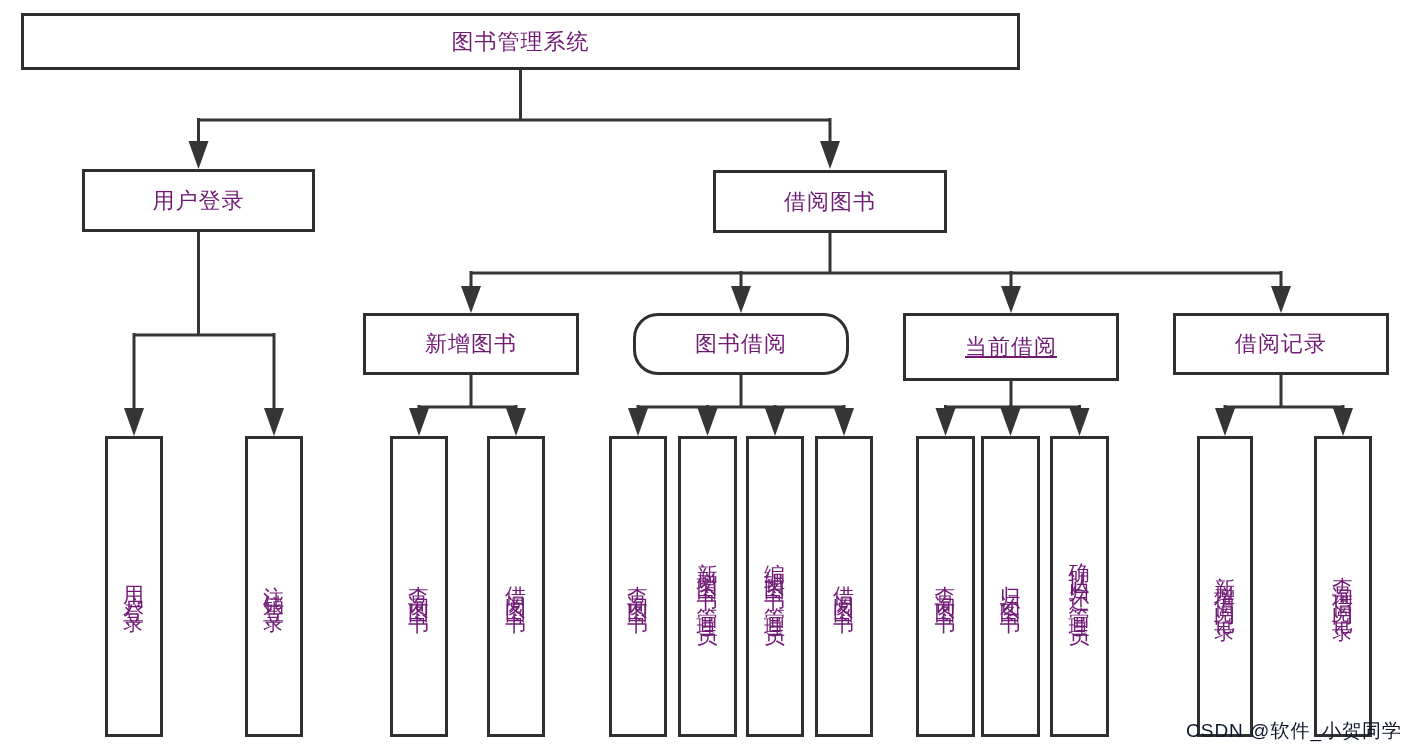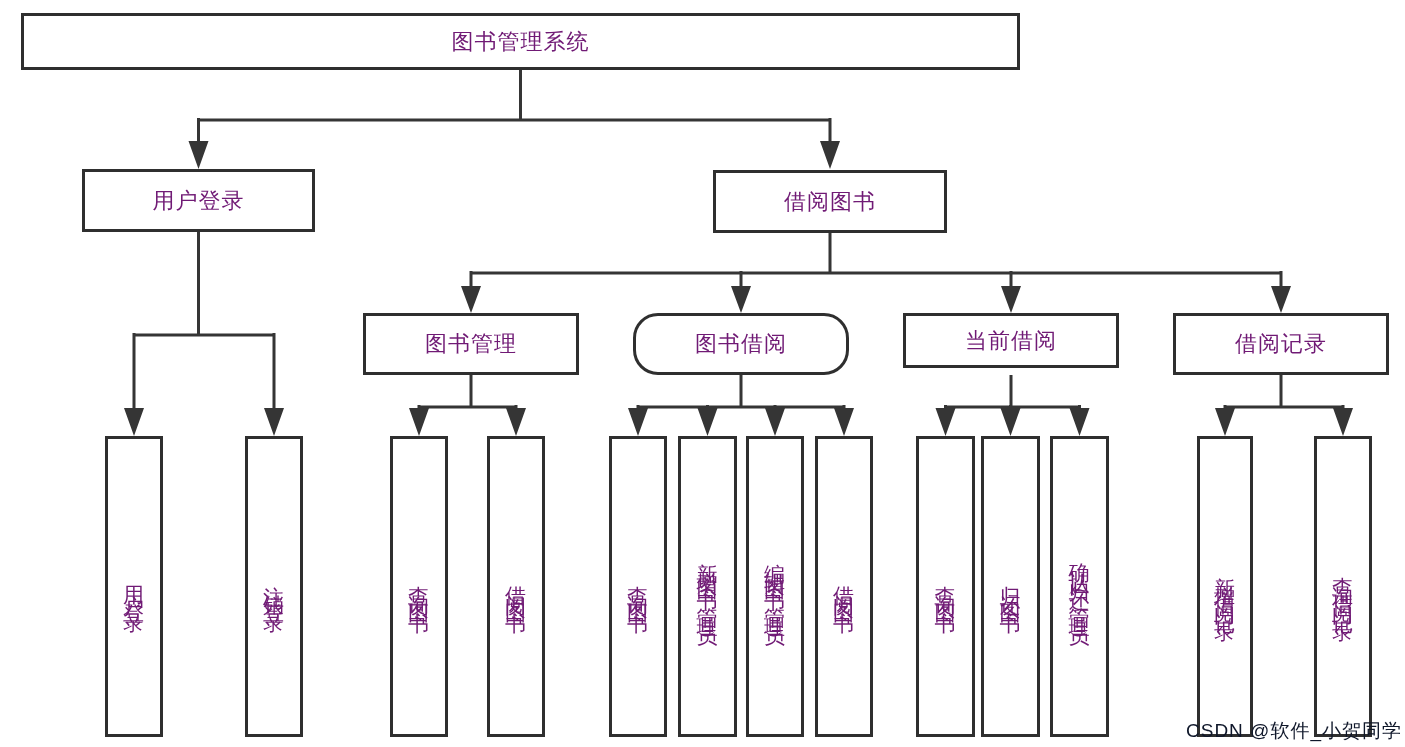--- a/index.html
+++ b/index.html
@@ -105,23 +105,23 @@
     <g fill="#353535" stroke="none">
       <path d="M1215 408 h20 l-10 28 z M1333 408 h20 l-10 28 z"></path>
     </g>
   </svg>
 
   <div class="box h" style="left:21px; top:13px; width:999px; height:57px;">图书管理系统</div>
 
   <div class="box h" style="left:82px; top:169px; width:233px; height:63px;">用户登录</div>
   <div class="box h" style="left:713px; top:170px; width:234px; height:63px;">借阅图书</div>
 
-  <div class="box h" style="left:363px; top:313px; width:216px; height:62px;">图书管理</div>
+  <div class="box h" style="left:363px; top:313px; width:216px; height:62px;">新增图书</div>
   <div class="box h" style="left:633px; top:313px; width:216px; height:62px;border-radius:25px;">图书借阅</div>
-  <div class="box h" style="left:903px; top:313px; width:216px; height:55px;">当前借阅</div>
+  <div class="box h" style="left:903px; top:313px; width:216px; height:68px;text-decoration:underline;">当前借阅</div>
   <div class="box h" style="left:1173px; top:313px; width:216px; height:62px;">借阅记录</div>
 
   <div class="box v" style="left:105px; top:436px; width:58px; height:301px;">用户登录</div>
   <div class="box v" style="left:245px; top:436px; width:58px; height:301px;">注销登录</div>
 
   <div class="box v" style="left:390px; top:436px; width:58px; height:301px;">查询图书</div>
   <div class="box v" style="left:487px; top:436px; width:58px; height:301px;">借阅图书</div>
 
   <div class="box v" style="left:609px; top:436px; width:58px; height:301px;">查询图书</div>
   <div class="box v" style="left:678px; top:436px; width:59px; height:301px;">新增图书（管理员）</div>

